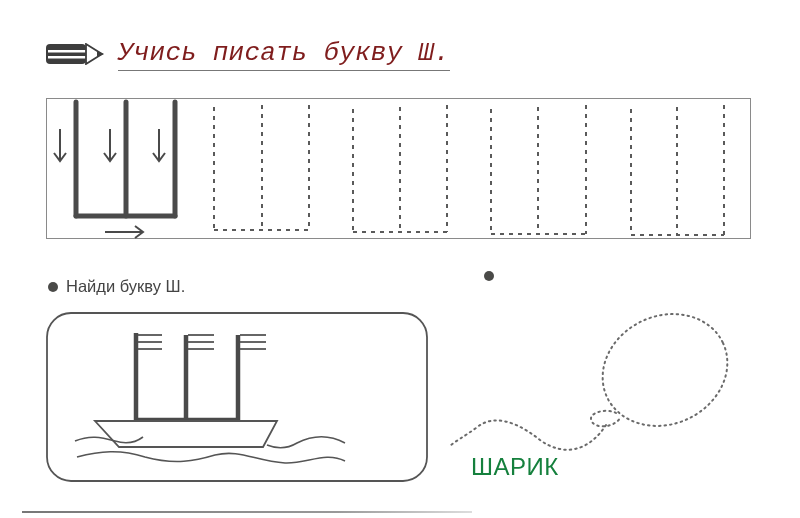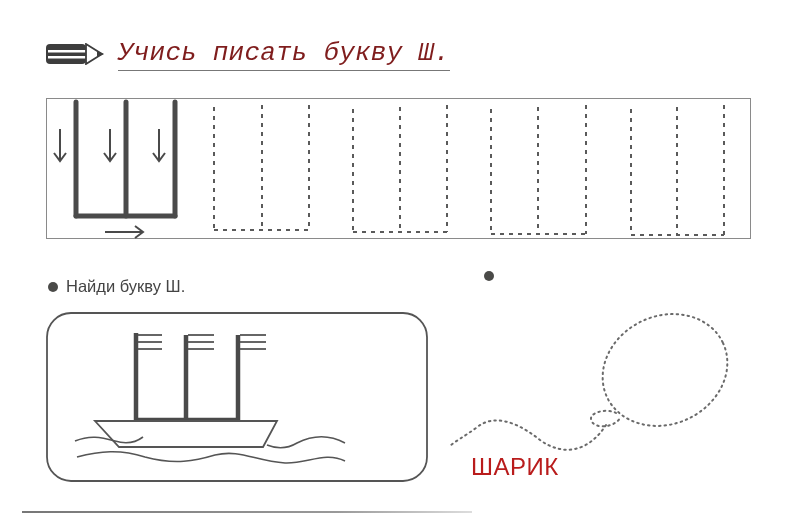--- a/index.html
+++ b/index.html
@@ -18,21 +18,21 @@
     border: 1.5px solid #8a8a8a; box-sizing: border-box;
   }
   .practice-box svg { position: absolute; left: 0; top: 0; }
   .task { position: absolute; display: flex; align-items: center; font-size: 16.5px; color: #444; }
   .bullet { width: 10px; height: 10px; border-radius: 50%; background: #4a4a48; margin-right: 8px; }
   .task-1 { left: 48px; top: 267px; margin-top: 10px; }
   .task-2 { left: 484px; top: 271px; }
   .ship-frame { position: absolute; left: 45px; top: 311px; width: 384px; height: 172px; }
   .balloon { position: absolute; left: 440px; top: 300px; width: 300px; height: 170px; }
   .word {
-    position: absolute; left: 471px; top: 453px; font-size: 24px; color: #b91c1c; letter-spacing: 0.5px;
+    position: absolute; left: 471px; top: 453px; font-size: 24px; color: #15803d; letter-spacing: 0.5px;
   }
   .bottom-rule { position: absolute; left: 22px; top: 511px; width: 450px; height: 2px; background: linear-gradient(90deg,#777,#999 70%,#ddd); }
 </style>
 </head>
 <body>
 
 <div class="title-row">
   <svg class="pencil" viewBox="0 0 60 22">
     <rect x="0" y="1" width="40" height="20" rx="4" fill="#3d3d3d"></rect>
     <rect x="2" y="7" width="38" height="2.5" fill="#ffffff"></rect>

